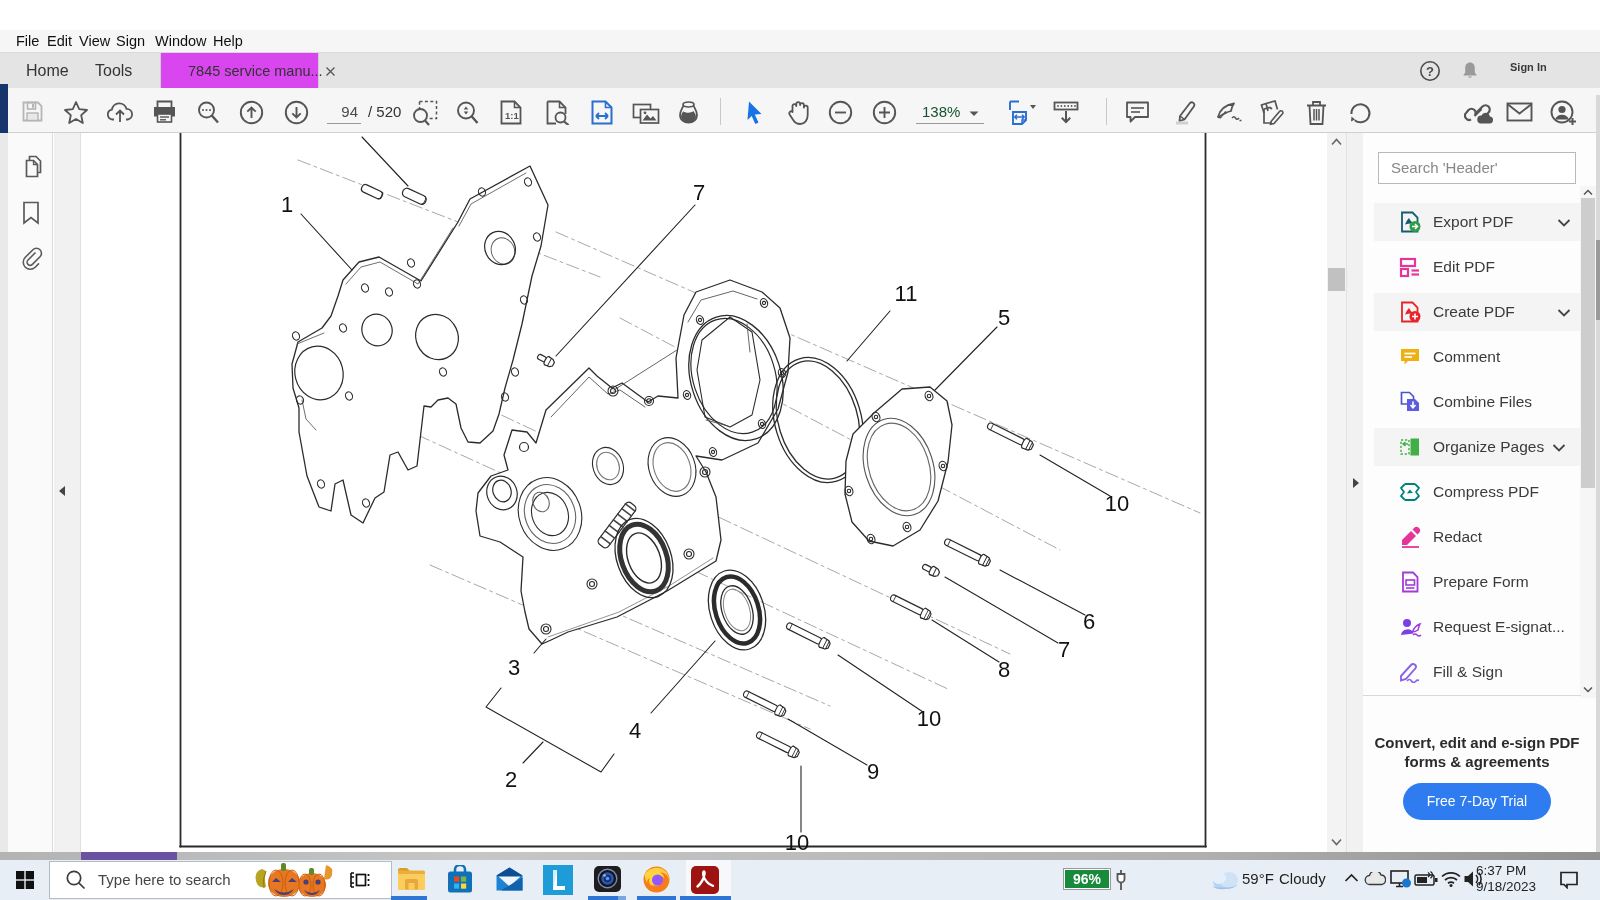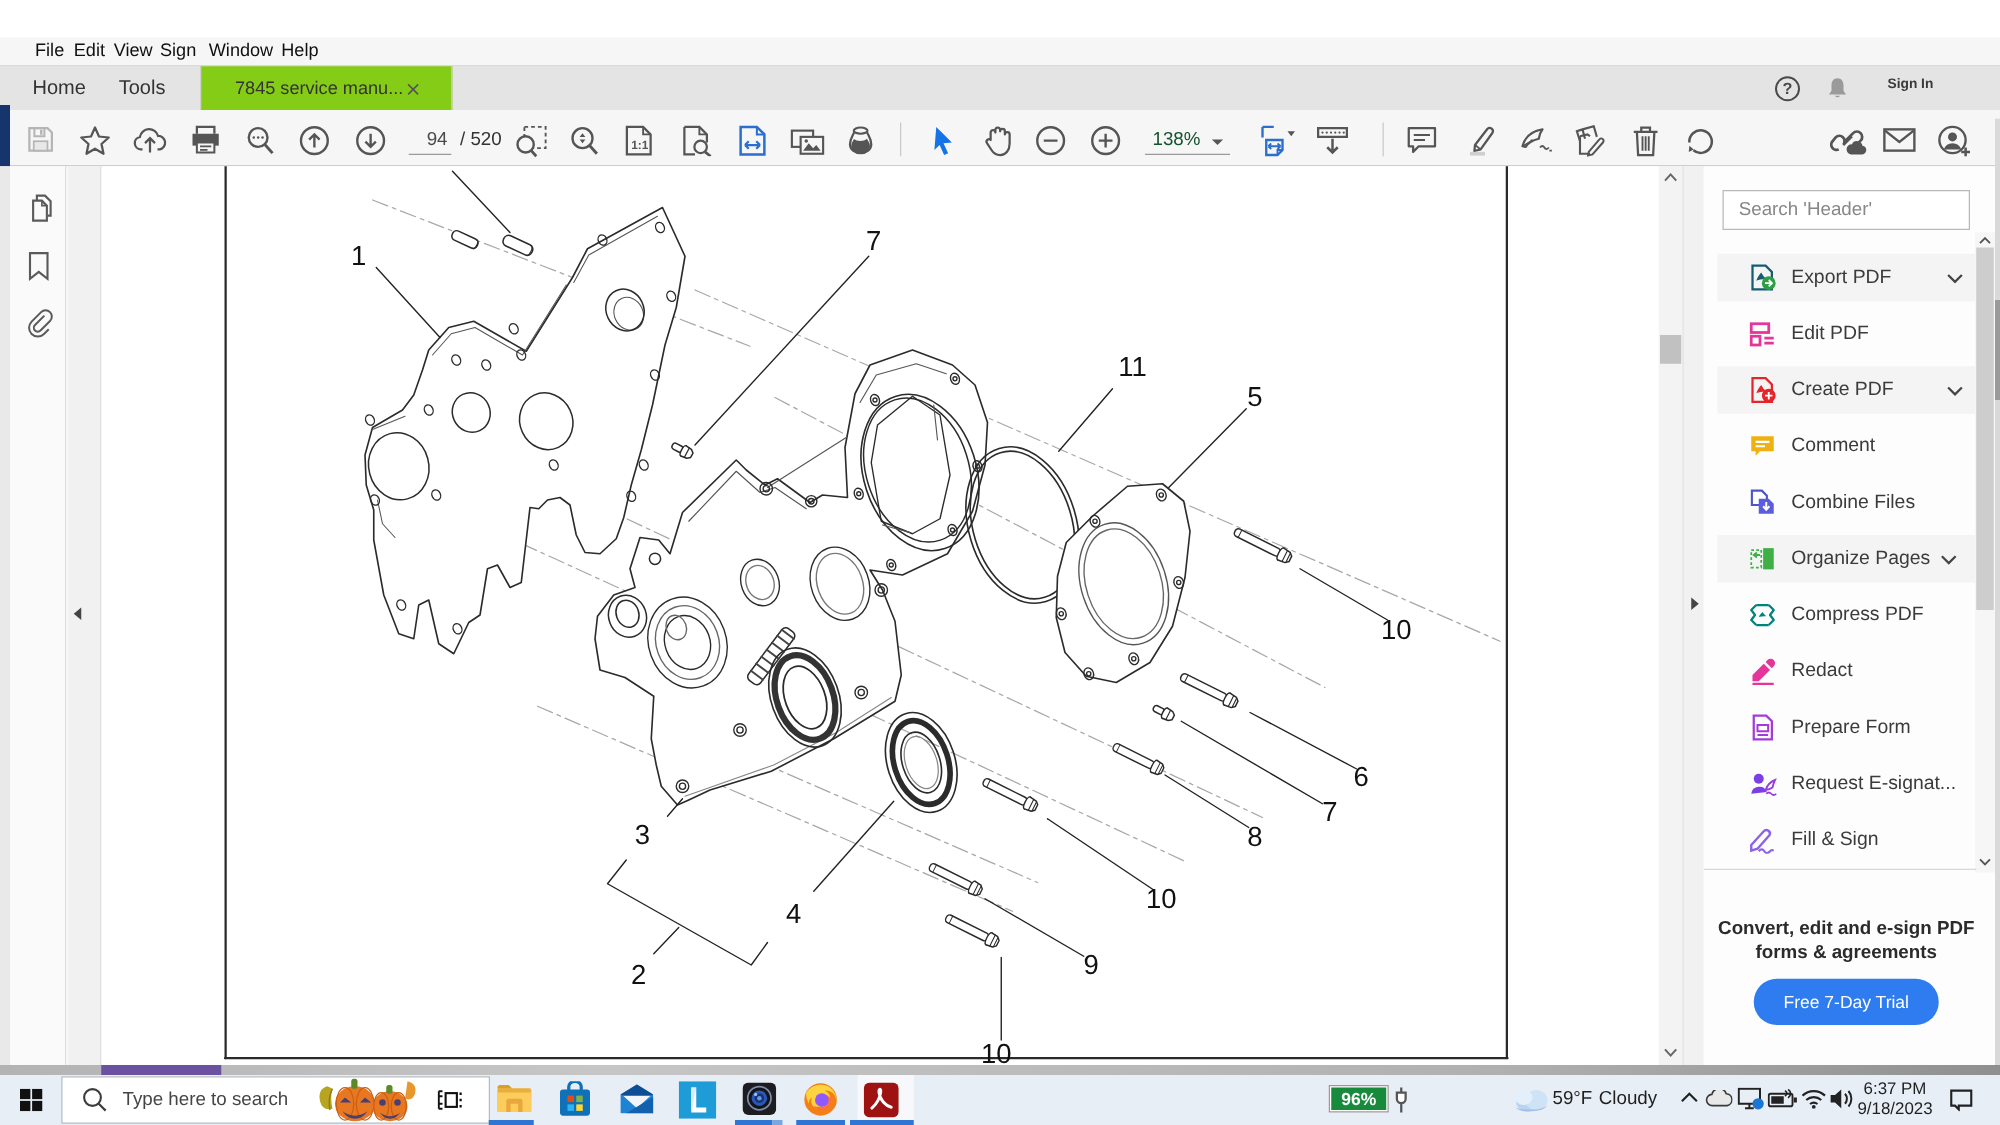--- a/index.html
+++ b/index.html
@@ -4,25 +4,25 @@
 <style>
 * { margin:0; padding:0; box-sizing:border-box; }
 html,body { width:1600px; height:900px; overflow:hidden; font-family:"Liberation Sans", sans-serif; }
 #app { position:relative; width:1600px; height:900px; background:#fff; }
 .abs { position:absolute; }
 
 #titlebar { position:absolute; left:0; top:0; width:1600px; height:30px; background:#ffffff; }
 #titletext { position:absolute; left:37px; top:8px; font-size:12.4px; color:#0b0b0b; }
 
 #menubar { position:absolute; left:0; top:30px; width:1600px; height:22px; background:#f6f6f6; font-size:14.5px; color:#101010; }
-#menubar span { position:absolute; top:3px;margin-left:12px; }
+#menubar span { position:absolute; top:3px; }
 
 #tabrow { position:absolute; left:0; top:52px; width:1600px; height:36px; background:#e4e4e4; border-top:1px solid #d9d9d9;}
 .tabtxt { position:absolute; top:9px; font-size:16px; color:#333; }
-#activetab { position:absolute; left:160px; top:0px; width:202px; height:36px; background:#84cc16; border-left:1px solid #cfcfcf; border-right:1px solid #cfcfcf; }
+#activetab { position:absolute; left:160px; top:0px; width:159px; height:36px; background:#d946ef; border-left:1px solid #cfcfcf; border-right:1px solid #cfcfcf; }
 #activetab .t { position:absolute; left:27px; top:10px; font-size:14.5px; color:#333; white-space:nowrap; }
 
 #toolbar { position:absolute; left:0; top:88px; width:1600px; height:45px; background:#f6f6f6; border-bottom:1px solid #cfcfcf; }
 #navstrip { position:absolute; left:0; top:84px; width:8px; height:49px; background:#17356d; }
 .tico { position:absolute; top:100px; }
 .tdiv { position:absolute; top:98px; width:1px; height:27px; background:#c9c9c9; }
 
 #sidebar { position:absolute; left:8px; top:133px; width:45px; height:719px; background:#fafafa; border-right:1px solid #dcdcdc; }
 #leftedge { position:absolute; left:0; top:133px; width:8px; height:719px; background:#e9e9e9; }
 #splitterL { position:absolute; left:54px; top:133px; width:27px; height:719px; background:#f1f1f1; border-right:1px solid #e0e0e0;}
@@ -48,21 +48,21 @@
 #rightedge { position:absolute; left:1596px; top:95px; width:4px; height:757px; background:#d9d9d9; }
 #rightedgethumb { position:absolute; left:1596px; top:240px; width:4px; height:80px; background:#9a9a9a; }
 
 #hscroll { position:absolute; left:0px; top:852px; width:1600px; height:8px; background:linear-gradient(to right, #b3b3b3, #c6c6c6 30%, #b0b0b0 75%, #8f8f8f); }
 #hthumb { position:absolute; left:81px; top:852px; width:96px; height:8px; background:#6b52a1; }
 
 #taskbar { position:absolute; left:0; top:860px; width:1600px; height:40px; background:#e7eef6; }
 #tsearch { position:absolute; left:49px; top:861px; width:343px; height:38px; background:#fff; border:1px solid #b5bcc4; }
 #tsearch .ph { position:absolute; left:48px; top:9px; font-size:15px; color:#454545; }
 .ttxt { position:absolute; font-size:15px; color:#1f1f1f; }
-.clk { position:absolute; font-size:13.5px; color:#1f1f1f; text-align:center; width:80px;}
+.clk { position:absolute; font-size:13.5px; color:#1f1f1f; text-align:left; width:80px;}
 .underline { position:absolute; top:896px; height:4px; background:#2e75d4; }
 #acrohl { position:absolute; left:686px; top:860px; width:45px; height:36px; background:#f6f8fb; }
 </style>
 </head>
 <body>
 <div id="app">
 
 
   <div id="menubar">
     <span style="left:16px">File</span>

